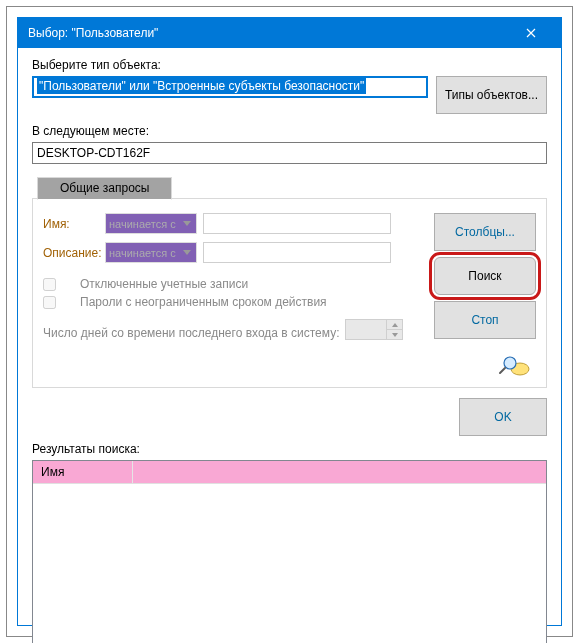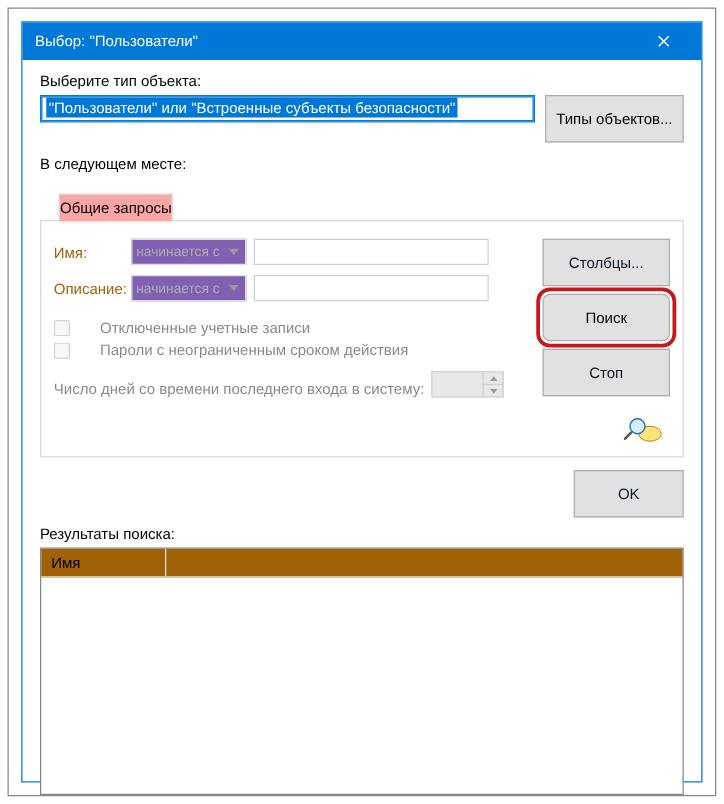--- a/index.html
+++ b/index.html
@@ -10,24 +10,24 @@
   .titlebar-title { font-size: 12px; }
   .close-btn { width: 40px; height: 30px; display: flex; align-items: center; justify-content: center; color: #fff; cursor: pointer; }
   .close-btn svg { width: 10px; height: 10px; }
   .content { padding: 10px 14px; }
   .label { color: #000; margin-bottom: 4px; }
   .row { display: flex; gap: 8px; align-items: flex-start; margin-bottom: 10px; }
   .field-box { border: 1px solid #7a7a7a; padding: 3px 4px; background: #fff; flex: 1; height: 22px; }
   .object-type-box { border: 1px solid #0078d7; box-shadow: inset 0 0 0 1px #0078d7; padding: 2px 4px 3px; }
   .highlight { background: #0078d7; color: #fff; padding: 1px 2px; }
   .btn { background: #e1e1e1; border: 1px solid #adadad; padding: 3px 8px; min-width: 102px; height: 38px; text-align: center; cursor: pointer; font-size: 12px; font-family: inherit; }
-  .btn:disabled { color: #0f172a; cursor: default; }
+  .btn:disabled { color: #0369a1; cursor: default; }
   .btn.highlighted { outline: 3px solid #c91818; outline-offset: 2px; border-radius: 6px; }
   .tab-container { border: 1px solid #d9d9d9; position: relative; margin-top: 6px; padding: 14px 10px 10px; }
-  .tab { position: absolute; top: -22px; left: 14px; background: #fca5a5; border: 1px solid #d9d9d9; border-bottom: 1px solid #fff; padding: 3px 0 4px; font-size: 12px; }
+  .tab { position: absolute; top: -22px; left: 4px; background: #a3a3a3; border: 1px solid #d9d9d9; border-bottom: 1px solid #fff; padding: 3px 22px 4px; font-size: 12px; }
   .form-row { display: flex; align-items: center; gap: 6px; margin-bottom: 8px; }
   .form-label { width: 56px; color: #a16207; }
   .select { border: 1px solid #cfcfcf; background: #4c1d95; color: #8a8a8a; height: 21px; width: 92px; font-size: 11px; padding: 0 3px; appearance: none; position: relative; }
   .select-wrap { position: relative; width: 92px; }
   .select-wrap::after { content: ""; position: absolute; right: 6px; top: 8px; border-left: 4px solid transparent; border-right: 4px solid transparent; border-top: 5px solid #999; pointer-events: none; }
   .text-input { border: 1px solid #cfcfcf; height: 21px; width: 188px; padding: 0 4px; background: #fff; }
   .text-input:disabled { background: #fff; color: #a0a0a0; }
   .check-row { display: flex; align-items: center; gap: 24px; margin-bottom: 4px; color: #8a8a8a; }
   .check-row input[type=checkbox] { width: 13px; height: 13px; }
   .days-row { display: flex; align-items: flex-end; gap: 6px; margin-top: 10px; color: #8a8a8a; }
@@ -37,21 +37,21 @@
   .spinner-btns div { flex: 1; border-left: 1px solid #cfcfcf; display:flex; align-items:center; justify-content:center; }
   .spinner-btns div:first-child { border-bottom: 1px solid #cfcfcf; }
   .spinner-btns svg { width: 6px; height: 4px; }
   .side-buttons { display: flex; flex-direction: column; gap: 6px; width: 102px; }
   .search-icon { margin-top: 10px; display:flex; justify-content:flex-end; padding-right: 6px; }
   .search-icon svg { width: 32px; height: 22px; }
   .ok-cancel { display: flex; justify-content: flex-end; gap: 6px; margin-top: 10px; margin-bottom: 6px; }
   .ok-cancel .btn { min-width: 88px; }
   .results-label { margin-top: 4px; margin-bottom: 4px; }
   .results-grid { border: 1px solid #828790; height: 198px; background: #fff; }
-  .grid-header { display: flex; border-bottom: 1px solid #e0e0e0; background: #a16207; }
+  .grid-header { display: flex; border-bottom: 1px solid #e0e0e0; background: #f9a8d4; }
   .grid-col { padding: 4px 8px; border-right: 1px solid #e5e5e5; font-size: 12px; }
   .grid-col.c1 { width: 100px; }
   .grid-col.c2 { flex: 1; }
   .tab-body-flex { display:flex; gap: 10px; }
   .tab-left { flex:1; }
 </style>
 </head>
 <body>
 
 <div class="outer">
@@ -69,20 +69,23 @@
       <div class="label">Выберите тип объекта:</div>
       <div class="row">
         <div class="field-box object-type-box">
           <span class="highlight">"Пользователи" или "Встроенные субъекты безопасности"</span>
         </div>
         <button class="btn">Типы объектов...</button>
       </div>
 
       <div class="label">В следующем месте:</div>
       <div class="row">
+        <div class="field-box">
+          <span>DESKTOP-CDT162F</span>
+        </div>
       </div>
 
       <div style="height:18px"></div>
 
       <div class="tab-container">
         <div class="tab">Общие запросы</div>
 
         <div class="tab-body-flex">
           <div class="tab-left">
             <div class="form-row">

